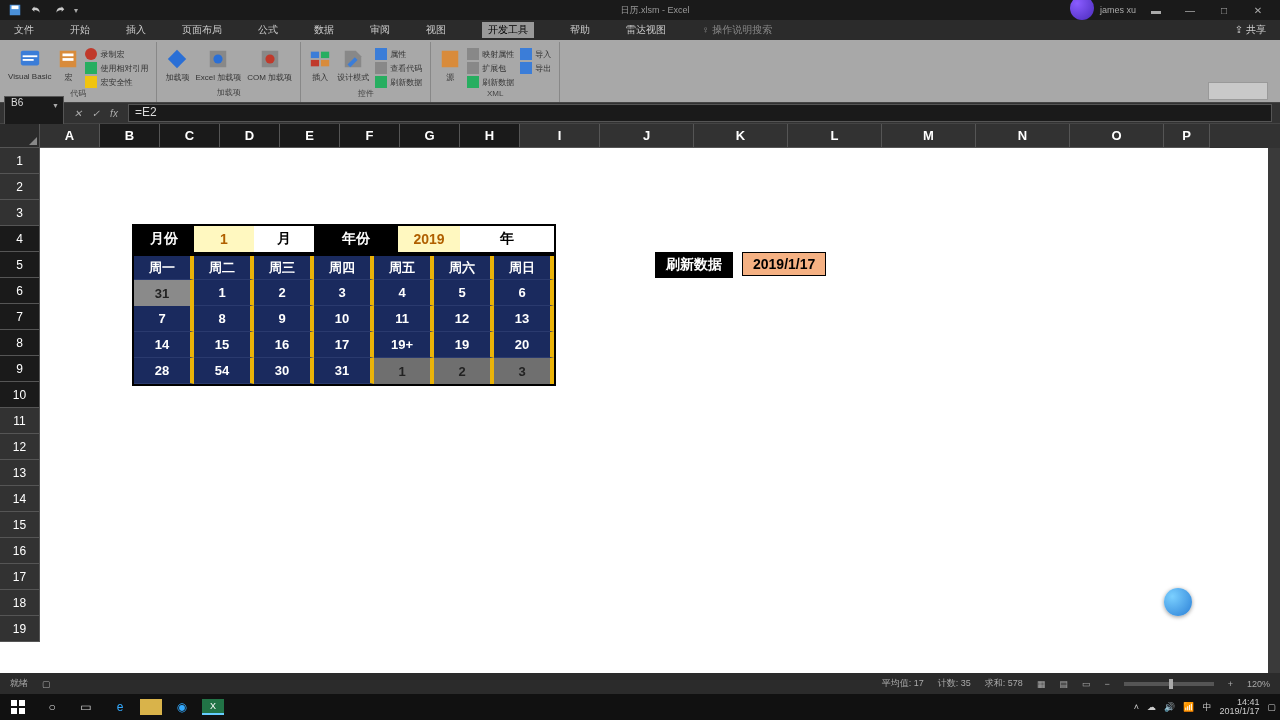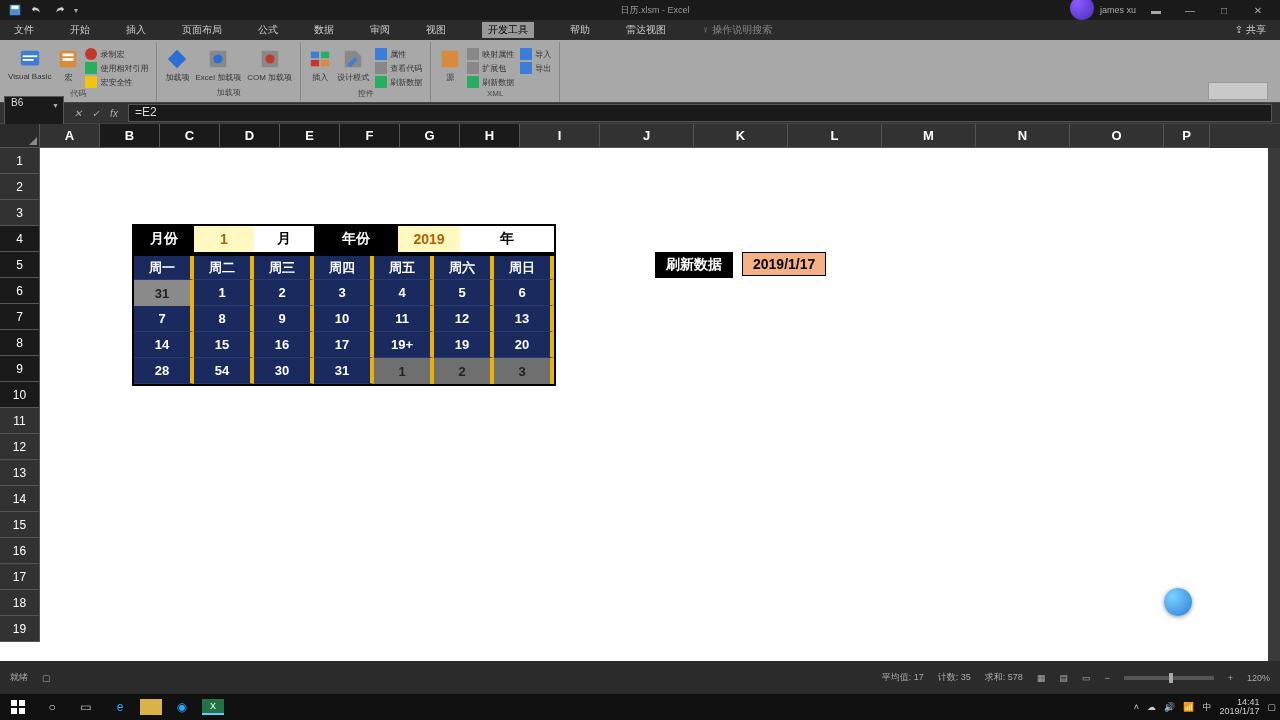--- a/index.html
+++ b/index.html
@@ -392,21 +392,21 @@
   <div class="sheet-tab">Sheet1</div>
   <div class="sheet-tab inactive">Sheet2</div>
   <div class="tab-plus">⊕</div>
   <div class="hscroll-track">
       <div class="hscroll-thumb"></div>
     </div>
 </div>
 
 <div class="statusbar" style="bottom:26px; position:absolute; height:0"></div>
 
-<div style="position:absolute; left:0; right:0; bottom:26px; height:33px; background:#2b2b2b; color:#aaa; font-size:9px; display:flex; align-items:center; padding:0 10px; gap:14px;">
+<div style="position:absolute; left:0; right:0; bottom:26px; height:21px; background:#2b2b2b; color:#aaa; font-size:9px; display:flex; align-items:center; padding:0 10px; gap:14px;">
   <span>就绪</span>
   <span>▢</span>
   <span class="spacer" style="flex:1"></span>
   <span>平均值: 17</span>
   <span>计数: 35</span>
   <span>求和: 578</span>
   <span>▦</span>
   <span>▤</span>
   <span>▭</span>
   <span>−</span>

